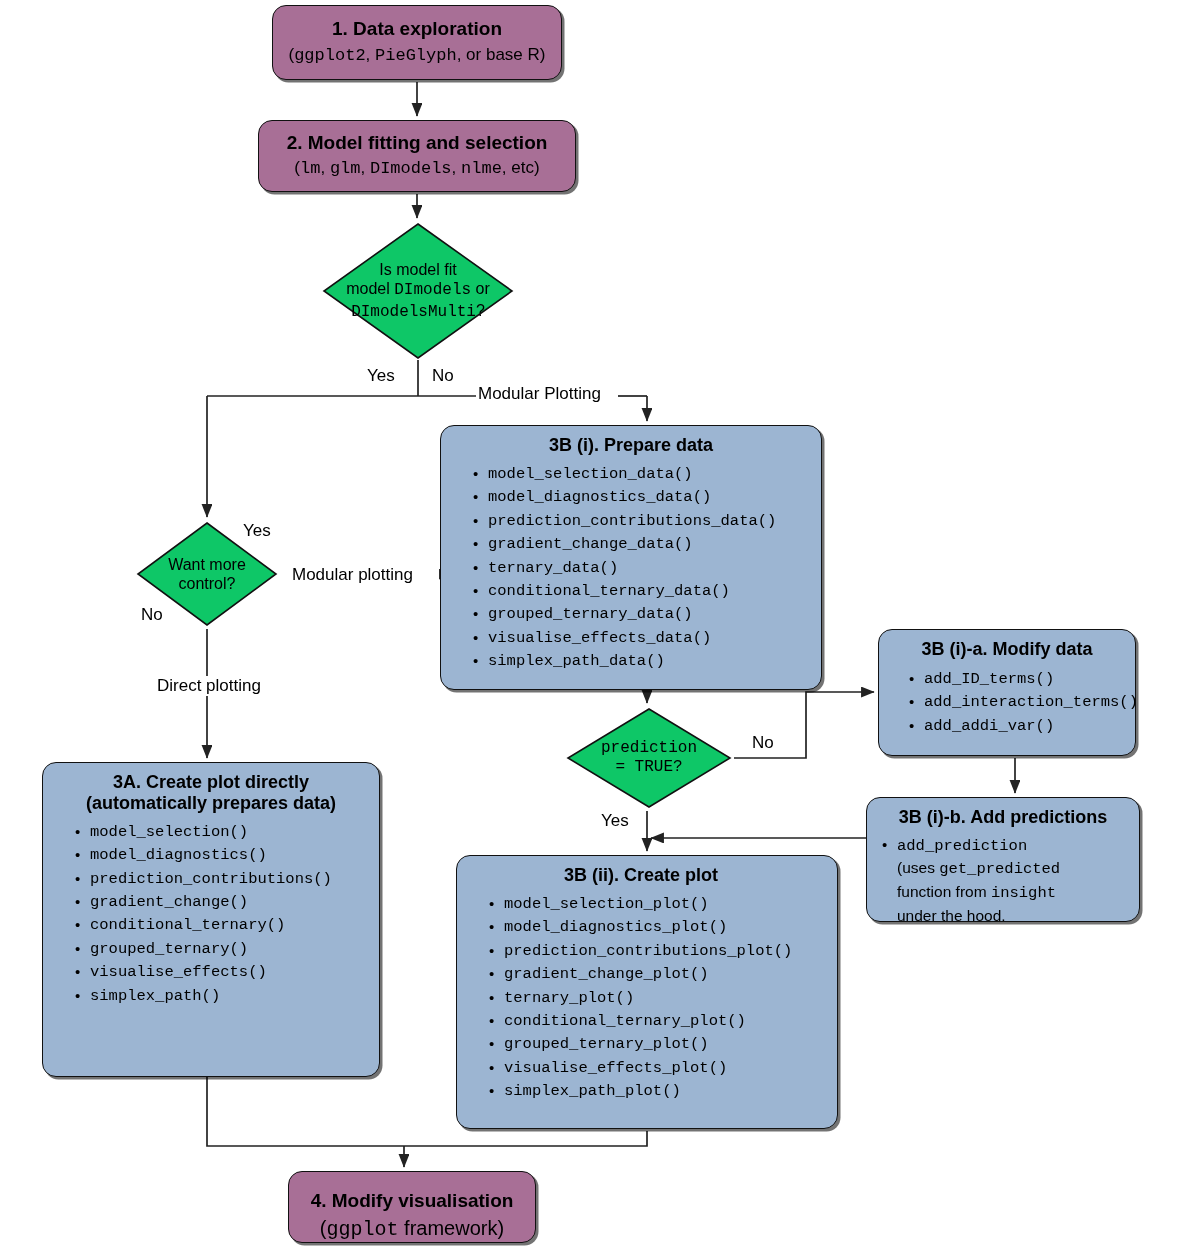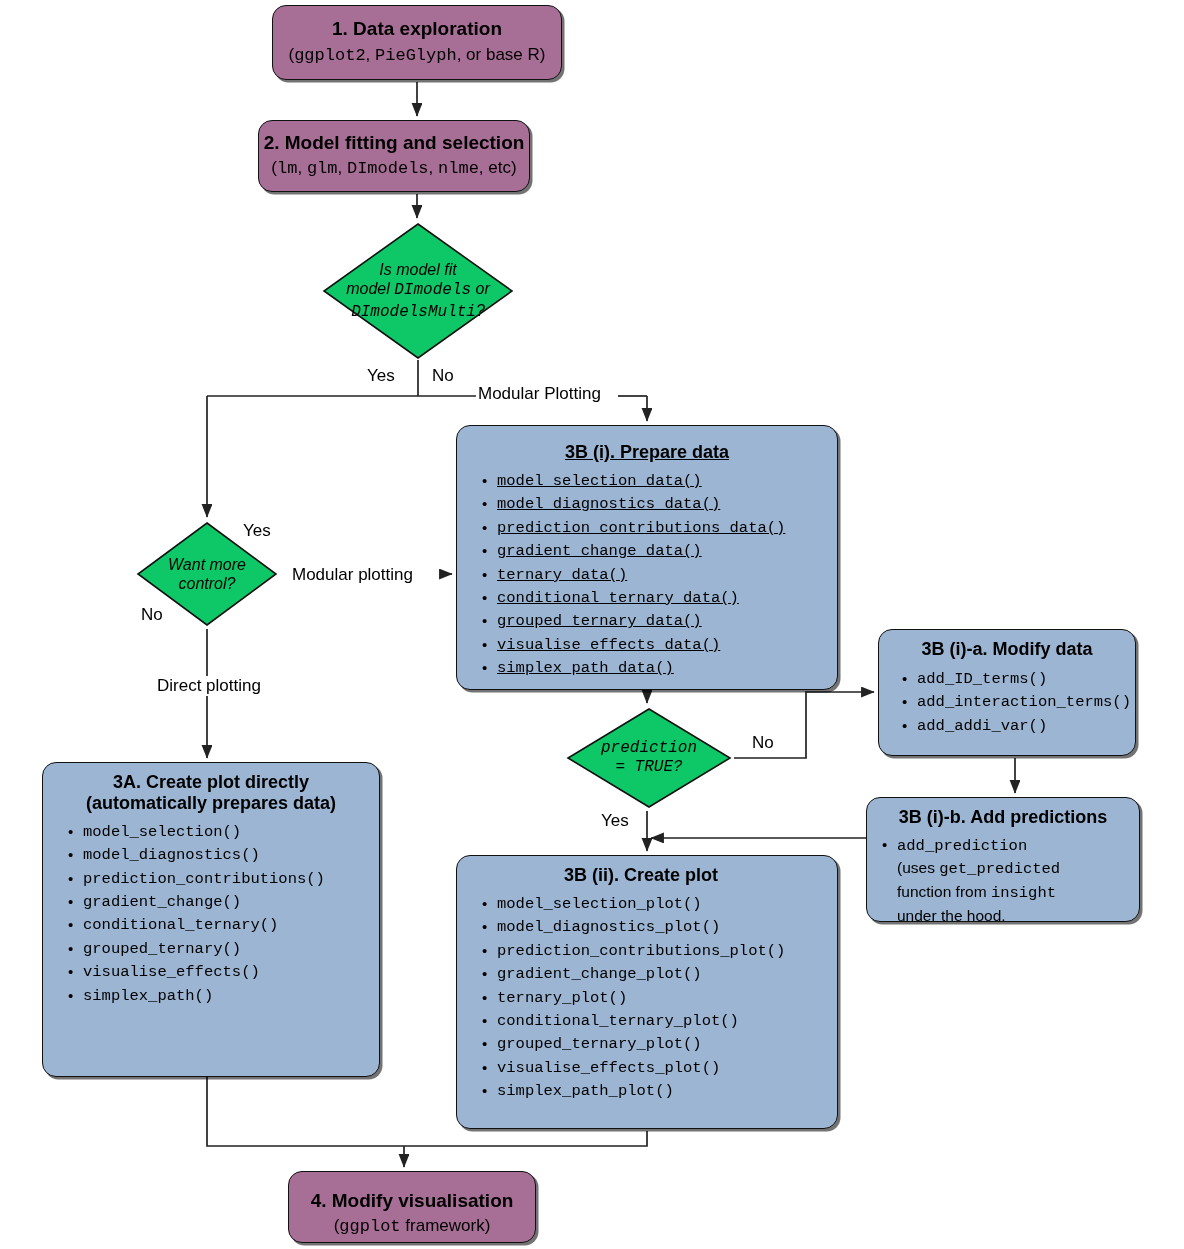--- a/index.html
+++ b/index.html
@@ -6,63 +6,63 @@
   body{font-family:"Liberation Sans",sans-serif;}
   #stage{position:relative;width:1184px;height:1249px;overflow:hidden;background:#fff;border-radius:8px;}
   #wires{position:absolute;left:0;top:0;width:1184px;height:1249px;}
   .node{position:absolute;box-sizing:border-box;border:1.6px solid #111;border-radius:14px;
         box-shadow:2.5px 2.5px 0 rgba(0,0,0,0.55);}
   .node.purple{background:#a86f96;}
   .node.blue{background:#9cb5d2;}
   .ttl{font-weight:bold;text-align:center;color:#000;line-height:1.16;}
   .sub{text-align:center;color:#000;line-height:1.2;}
   .mono{font-family:"Liberation Mono",monospace;}
-  ul.fn{list-style:none;margin:8px;padding:0;}
+  ul.fn{list-style:none;margin:15px;padding:0;}
   ul.fn li{position:relative;padding-left:20px;color:#000;font-family:"Liberation Mono",monospace;}
   ul.fn li::before{content:"\2022";position:absolute;left:5px;top:-1px;
         font-family:"Liberation Sans",sans-serif;font-size:15px;line-height:inherit;}
-  .diamond{position:absolute;font-style:italic;}
+  .diamond{position:absolute;}
   .diamond svg{position:absolute;left:0;top:0;overflow:visible;}
   .dtext{position:absolute;left:0;top:0;width:100%;height:100%;display:flex;
         align-items:center;justify-content:center;text-align:center;color:#000;line-height:1.2;}
   .elabel{position:absolute;color:#000;background:#fff;white-space:nowrap;}
 
   
   #n1{left:272px;top:5px;width:290px;height:75px;padding-top:12px;}
   #n1 .ttl{font-size:19px;}
   #n1 .sub{font-size:17px;margin-top:5px;}
-  #n2{left:258px;top:120px;width:272px;height:72px;padding-top:11px;}
+  #n2{left:258px;top:120px;width:318px;height:72px;padding-top:11px;}
   #n2 .ttl{font-size:19px;}
   #n2 .sub{font-size:17px;margin-top:4px;}
   #d1{left:322px;top:222px;width:192px;height:138px;}
   #d1 .dtext{font-size:16px;}
   #d2{left:136px;top:521px;width:142px;height:106px;}
   #d2 .dtext{font-size:16px;}
   #d3{left:566px;top:707px;width:166px;height:102px;}
   #d3 .dtext{font-size:16px;}
-  #n3bi{left:456px;top:425px;width:382px;height:265px;padding:16px 12px 0 12px;text-decoration:underline;}
+  #n3bi{left:440px;top:425px;width:382px;height:265px;padding:9px 12px 0 12px;}
   #n3bi .ttl{font-size:18px;}
   #n3bi ul.fn{margin-top:7px;font-size:15.5px;line-height:23.4px;}
   #n3bia{left:878px;top:629px;width:258px;height:127px;padding:9px 10px 8px 10px;}
   #n3bia .ttl{font-size:18px;}
   #n3bia ul.fn{margin-top:8px;font-size:15.5px;line-height:23.4px;}
   #n3bib{left:866px;top:797px;width:274px;height:125px;padding:9px 10px 0 10px;}
   #n3bib .ttl{font-size:18px;}
   #n3bib .pred{margin-top:7px;position:relative;padding-left:20px;font-size:15.5px;
         line-height:22.6px;color:#000;font-family:"Liberation Sans",sans-serif;}
   #n3bib .pred::before{content:"\2022";position:absolute;left:5px;top:-1px;font-size:15px;}
   #n3a{left:42px;top:762px;width:338px;height:315px;padding:9px 12px 0 12px;}
   #n3a .ttl{font-size:18px;}
   #n3a ul.fn{margin-top:7px;font-size:15.5px;line-height:23.4px;}
   #n3bii{left:456px;top:855px;width:382px;height:274px;padding:9px 24px 0 12px;}
   #n3bii .ttl{font-size:18px;}
   #n3bii ul.fn{margin-top:7px;font-size:15.5px;line-height:23.4px;}
   #n4{left:288px;top:1171px;width:248px;height:72px;padding-top:18px;}
   #n4 .ttl{font-size:19px;}
-  #n4 .sub{font-size:17px;margin-top:4px;}
+  #n4 .sub{font-size:20px;margin-top:4px;}
 
   .elabel.l-yes1{left:367px;top:366px;font-size:17px;}
   .elabel.l-no1{left:432px;top:366px;font-size:17px;}
   .elabel.l-modplot-cap{left:478px;top:384px;font-size:17px;}
   .elabel.l-yes2{left:243px;top:521px;font-size:17px;}
   .elabel.l-no2{left:141px;top:605px;font-size:17px;}
   .elabel.l-modplot{left:292px;top:565px;font-size:17px;}
   .elabel.l-direct{left:157px;top:676px;font-size:17px;}
   .elabel.l-no3{left:752px;top:733px;font-size:17px;}
   .elabel.l-yes3{left:601px;top:811px;font-size:17px;}

